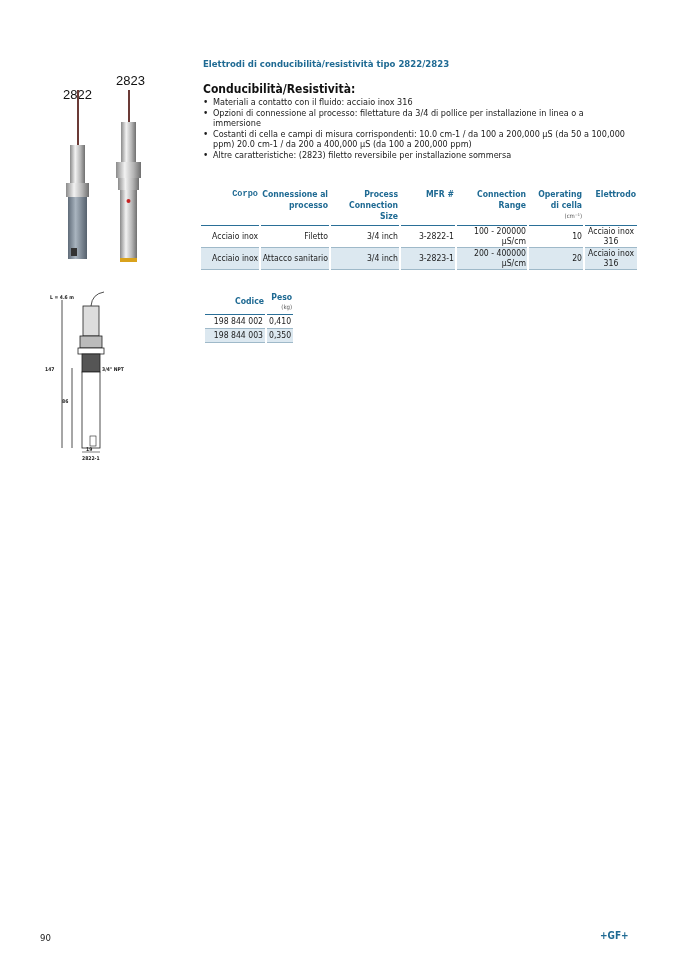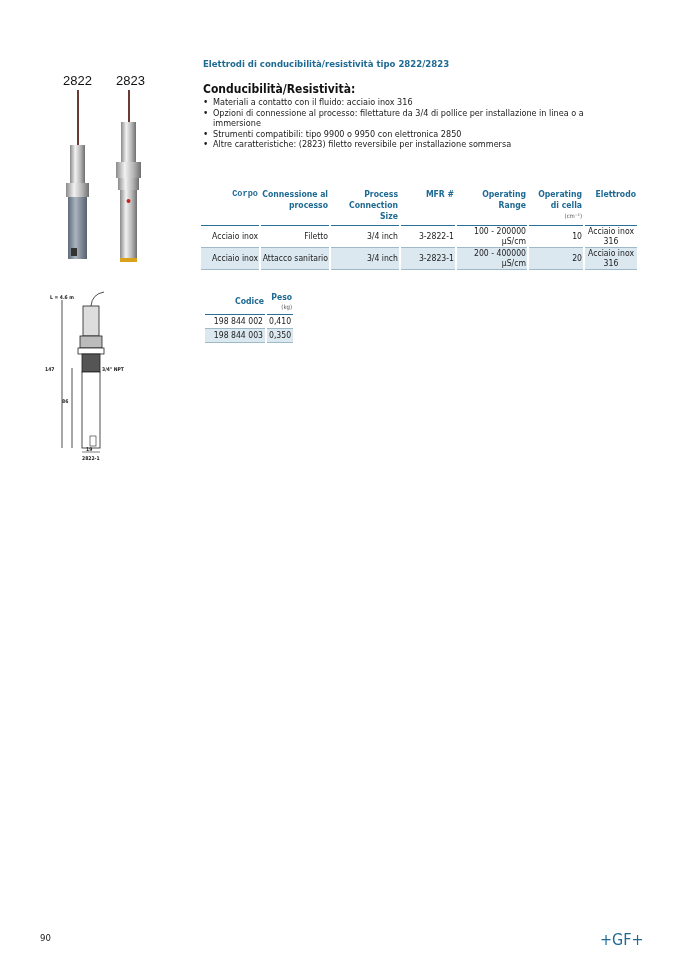--- a/index.html
+++ b/index.html
@@ -24,26 +24,26 @@
   .spec td.left, .spec th.left { text-align: right; }
   .spec td.center { text-align: center; }
   .codes { left: 203px; top: 292px; }
   .codes th { color: #1f6a93; font-weight: bold; text-align: right; padding: 0 1px 3px 1px;
               line-height: 11px; border-bottom: 1.5px solid #2a6f97; }
   .codes th .unit { display: block; font-size: 6px; font-weight: normal; color: #555; line-height: 8px; }
   .codes td { line-height: 11px; padding: 1px 2px; border-bottom: 1px solid #9fb9c9; }
   .codes td.code { font-weight: normal; text-align: right; }
   .codes tr.alt td { background: #dce8f0; }
   .page-num { left: 40px; top: 932px; font-size: 9.5px; }
-  .logo { left: 600px; top: 930px; font-size: 16px; font-weight: normal; color: #1f6a93; }
+  .logo { left: 600px; top: 930px; font-size: 10px; font-weight: bold; color: #1f6a93; }
 </style>
 </head>
 <body>
 
-<div class="abs fig-label" style="left:63px; top:73px;">2822</div>
+<div class="abs fig-label" style="left:63px; top:87px;">2822</div>
 <div class="abs fig-label" style="left:116px; top:73px;">2823</div>
 
 <svg class="abs" style="left:55px; top:90px;" width="100" height="180">
   <defs>
     <linearGradient id="steel" x1="0" x2="1" y1="0" y2="0">
       <stop offset="0" stop-color="#8a8a8a"></stop>
         <stop offset="0.35" stop-color="#f2f2f2"></stop>
       <stop offset="0.7" stop-color="#b5b5b5"></stop>
         <stop offset="1" stop-color="#6f6f6f"></stop>
     </linearGradient>
@@ -90,32 +90,32 @@
   <span style="position:absolute;left:22px;top:110px;font-size:5px;font-weight:bold;">86</span>
   <span style="position:absolute;left:46px;top:158px;font-size:5px;font-weight:bold;">19</span>
   <span style="position:absolute;left:42px;top:167px;font-size:5px;font-weight:bold;">2822-1</span>
 </div>
 
 <div class="abs title">Elettrodi di conducibilità/resistività tipo 2822/2823</div>
 <div class="abs subhead">Conducibilità/Resistività:</div>
 <ul class="abs bullets">
   <li>Materiali a contatto con il fluido: acciaio inox 316</li>
   <li>Opzioni di connessione al processo: filettature da 3/4 di pollice per installazione in linea o a immersione</li>
-  <li>Strumenti compatibili: tipo 9900 o 9950 con elettronica 2850</li>
+  <li>Costanti di cella e campi di misura corrispondenti: 10.0 cm-1 / da 100 a 200,000 µS (da 50 a 100,000 ppm) 20.0 cm-1 / da 200 a 400,000 µS (da 100 a 200,000 ppm)</li>
   <li>Altre caratteristiche: (2823) filetto reversibile per installazione sommersa</li>
 </ul>
 
 <table class="abs spec">
   <thead>
     <tr>
       <th style="width:56px;font-family:Liberation Mono, monospace;">Corpo</th>
       <th style="width:66px;">Connessione al processo</th>
       <th style="width:66px;">Process Connection Size</th>
       <th class="left" style="width:52px;">MFR #</th>
-      <th style="width:68px;">Operating Range</th>
+      <th style="width:68px;">Connection Range</th>
       <th style="width:52px;"><span>Operating di cella</span><span class="unit">(cm⁻¹)</span></th>
       <th class="center" style="width:50px;">Elettrodo</th>
     </tr>
   </thead>
   <tbody>
     <tr>
       <td class="left">Acciaio inox</td>
       <td>Filetto</td>
       <td>3/4 inch</td>
       <td class="left">3-2822-1</td>

